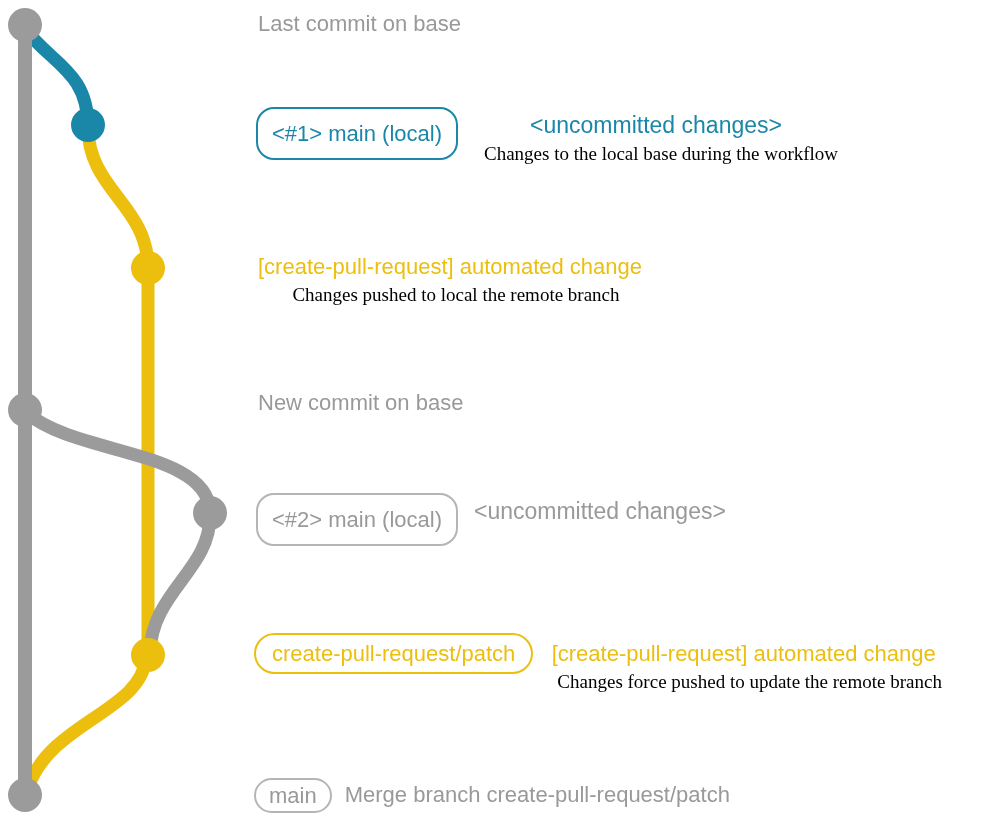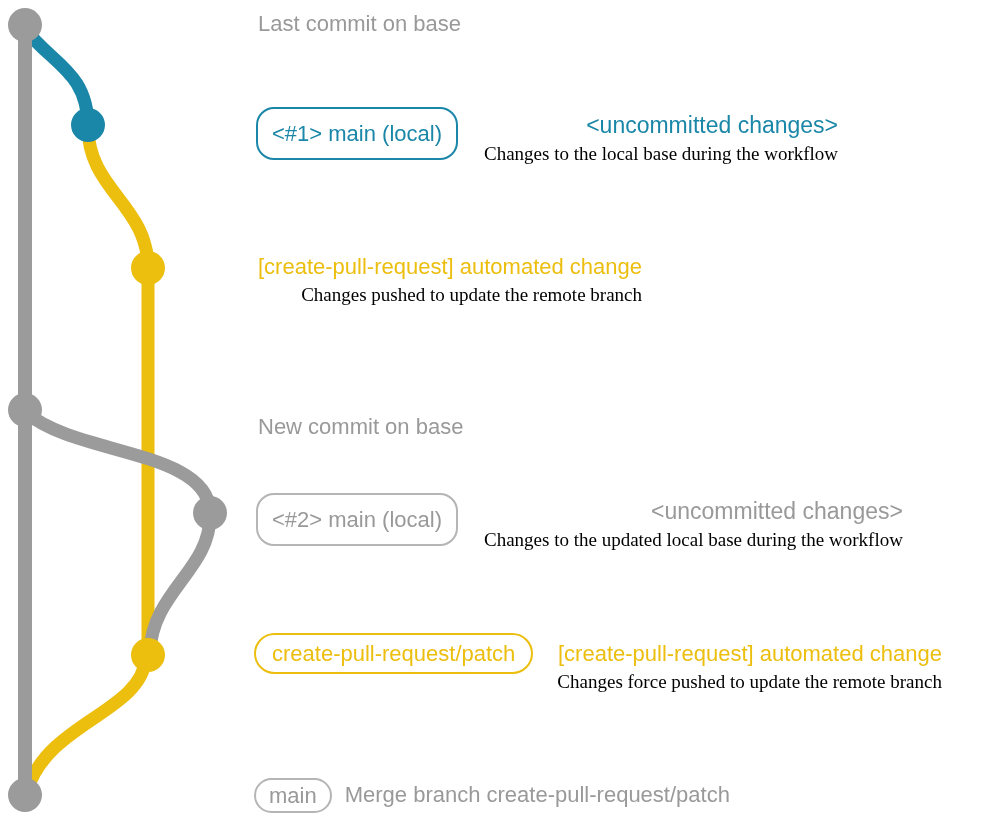--- a/index.html
+++ b/index.html
@@ -7,21 +7,21 @@
     position: relative;
     width: 981px;
     height: 827px;
     background: var(--bg, #ffffff);
     font-family: "Liberation Sans", sans-serif;
     overflow: hidden;
     border-radius: 32px;
   }
   .graph-svg { position: absolute; left: 0; top: 0; }
   .row { position: absolute; display: flex; align-items: flex-start; white-space: nowrap; }
-  .col { display: flex; flex-direction: column; align-items: flex-end; }
+  .col { display: flex; flex-direction: column; align-items: center; }
   .gray-label { color: var(--gray-text); font-size: 22px; line-height: 1.2; }
   .badge {
     display: inline-block;
     border: 2.5px solid;
     border-radius: 18px;
     padding: 12px 14px;
     font-size: 22px;
     line-height: 1.15;
     flex-shrink: 0;
     background: transparent;
@@ -70,32 +70,31 @@
   <div class="row" style="left:256px; top:107px">
     <span class="badge teal">&lt;#1&gt; main (local)</span>
     <div class="col" style="margin-left:16px; padding-top:5px">
       <span class="annotation teal-text">&lt;uncommitted changes&gt;</span>
       <span class="desc" style="margin-left:10px">Changes to the local base during the workflow</span>
     </div>
   </div>
 
   <div class="row col" style="left:258px; top:254px">
     <span class="commit-msg yellow-text">[create-pull-request] automated change</span>
-    <span class="desc" style="margin-left:12px">Changes pushed to update the remote branch</span>
+    <span class="desc" style="margin-left:12px">Changes pushed to local the remote branch</span>
   </div>
 
-  <div class="row" style="left:258px; top:414px">
+  <div class="row" style="left:258px; top:390px">
     <span class="gray-label">New commit on base</span>
   </div>
 
   <div class="row" style="left:256px; top:493px">
     <span class="badge gray">&lt;#2&gt; main (local)</span>
     <div class="col" style="margin-left:16px; padding-top:5px">
       <span class="annotation gray-label" style="font-size:23px">&lt;uncommitted changes&gt;</span>
-      <span class="desc" style="margin-left:10px">Changes to the updated local base during the workflow</span>
     </div>
   </div>
 
   <div class="row" style="left:254px; top:633px">
     <span class="badge yellow">create-pull-request/patch</span>
     <div class="col" style="margin-left:12px; padding-top:8px">
       <span class="commit-msg yellow-text">[create-pull-request] automated change</span>
       <span class="desc" style="margin-left:12px">Changes force pushed to update the remote branch</span>
     </div>
   </div>

